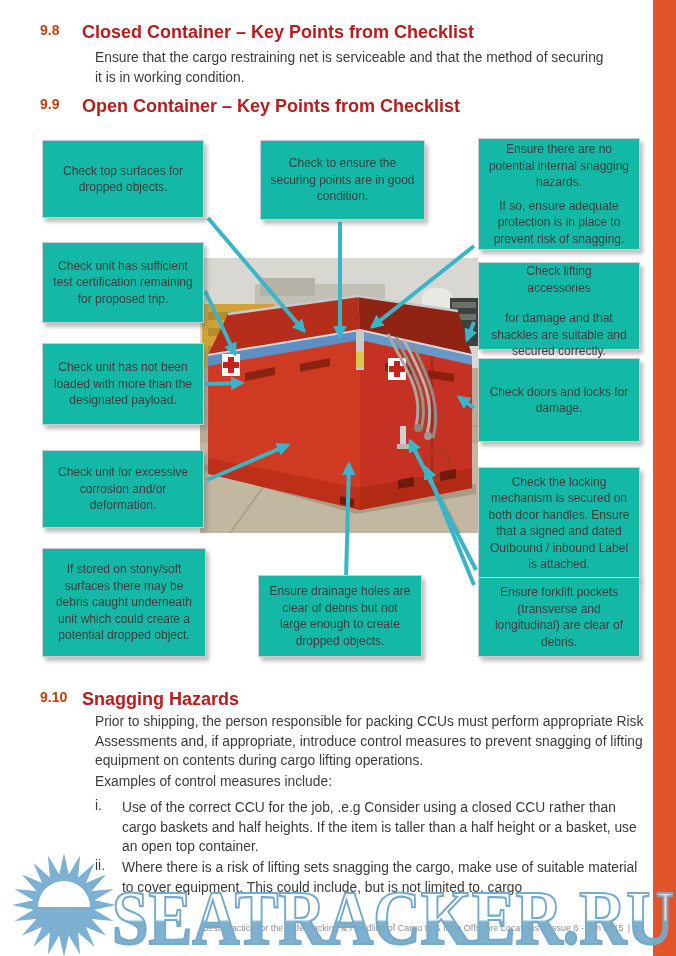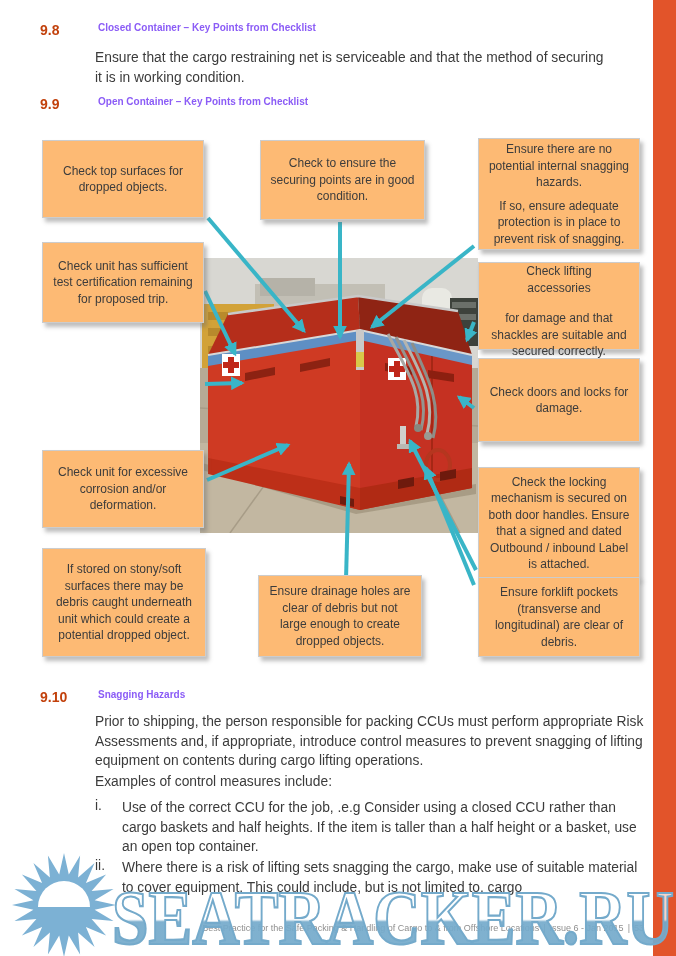--- a/index.html
+++ b/index.html
@@ -2,26 +2,26 @@
 <html><head>
 <meta charset="utf-8">
 <style>
   html,body{margin:0;padding:0;background:#ffffff;}
   .page{
     position:relative;width:676px;height:956px;overflow:hidden;background:#ffffff;
     font-family:"Liberation Sans","DejaVu Sans",sans-serif;color:#3b3b3b;
   }
   .orange-bar{position:absolute;top:0;right:0;width:23px;height:956px;background:#e2542a;}
   .sec-num{position:absolute;left:40px;font-size:14px;font-weight:bold;color:#c2410c;}
-  .sec-title{position:absolute;left:98px;font-size:10px;font-weight:bold;color:#8b5cf6;}
+  .sec-title{position:absolute;left:82px;font-size:18px;font-weight:bold;color:#b91c1c;}
   .body-text{position:absolute;left:95px;font-size:13.8px;line-height:19.5px;color:#3b3b3b;}
   .figure{position:absolute;left:0;top:130px;width:676px;height:545px;}
   .photo{position:absolute;left:200px;top:128px;width:278px;height:275px;}
   .callout{
-    position:absolute;background:#fdba74;border:1px solid #cccccc;
+    position:absolute;background:#14b8a6;border:1px solid #cccccc;
     box-shadow:3px 4px 4px rgba(110,110,110,0.45);
     display:flex;flex-direction:column;justify-content:center;align-items:center;
     font-size:12px;line-height:16.5px;color:#3c3c3c;text-align:center;
     padding:12px 9px;box-sizing:border-box;
   }
   .co-line + .co-line{margin-top:7px;}
   .arrows{position:absolute;left:0;top:0;width:676px;height:545px;pointer-events:none;}
   .list-marker{position:absolute;left:95px;font-size:13.8px;color:#3b3b3b;}
   .list-text{position:absolute;left:122px;font-size:13.8px;line-height:19.5px;color:#3b3b3b;}
   .footer{
@@ -166,20 +166,23 @@
     <div class="callout" style="left:42px;top:10px;width:162px;height:78px;">
       <div class="co-line">Check top surfaces for dropped objects.</div>
     </div>
     <div class="callout" style="left:478px;top:8px;width:162px;height:112px;">
       <div class="co-line">Ensure there are no potential internal snagging hazards.</div>
       <div class="co-line">If so, ensure adequate protection is in place to prevent risk of snagging.</div>
     </div>
     <div class="callout" style="left:42px;top:112px;width:162px;height:81px;">
       <div class="co-line">Check unit has sufficient test certification remaining for proposed trip.</div>
     </div>
+    <div class="callout" style="left:42px;top:213px;width:162px;height:82px;">
+      <div class="co-line">Check unit  has not been loaded with more than the designated payload.</div>
+    </div>
     <div class="callout" style="left:42px;top:320px;width:162px;height:78px;">
       <div class="co-line">Check unit for excessive corrosion and/or deformation.</div>
     </div>
     <div class="callout" style="left:42px;top:418px;width:164px;height:109px;">
       <div class="co-line">If stored on stony/soft surfaces there may be debris caught underneath unit which could create a potential dropped object.</div>
     </div>
     <div class="callout" style="left:478px;top:132px;width:162px;height:88px;">
       <div class="co-line" style="margin:11px;">Check lifting  accessories</div>
       <div class="co-line" style="margin-top:3px;">for damage and that shackles are suitable and secured correctly.</div>
     </div>

